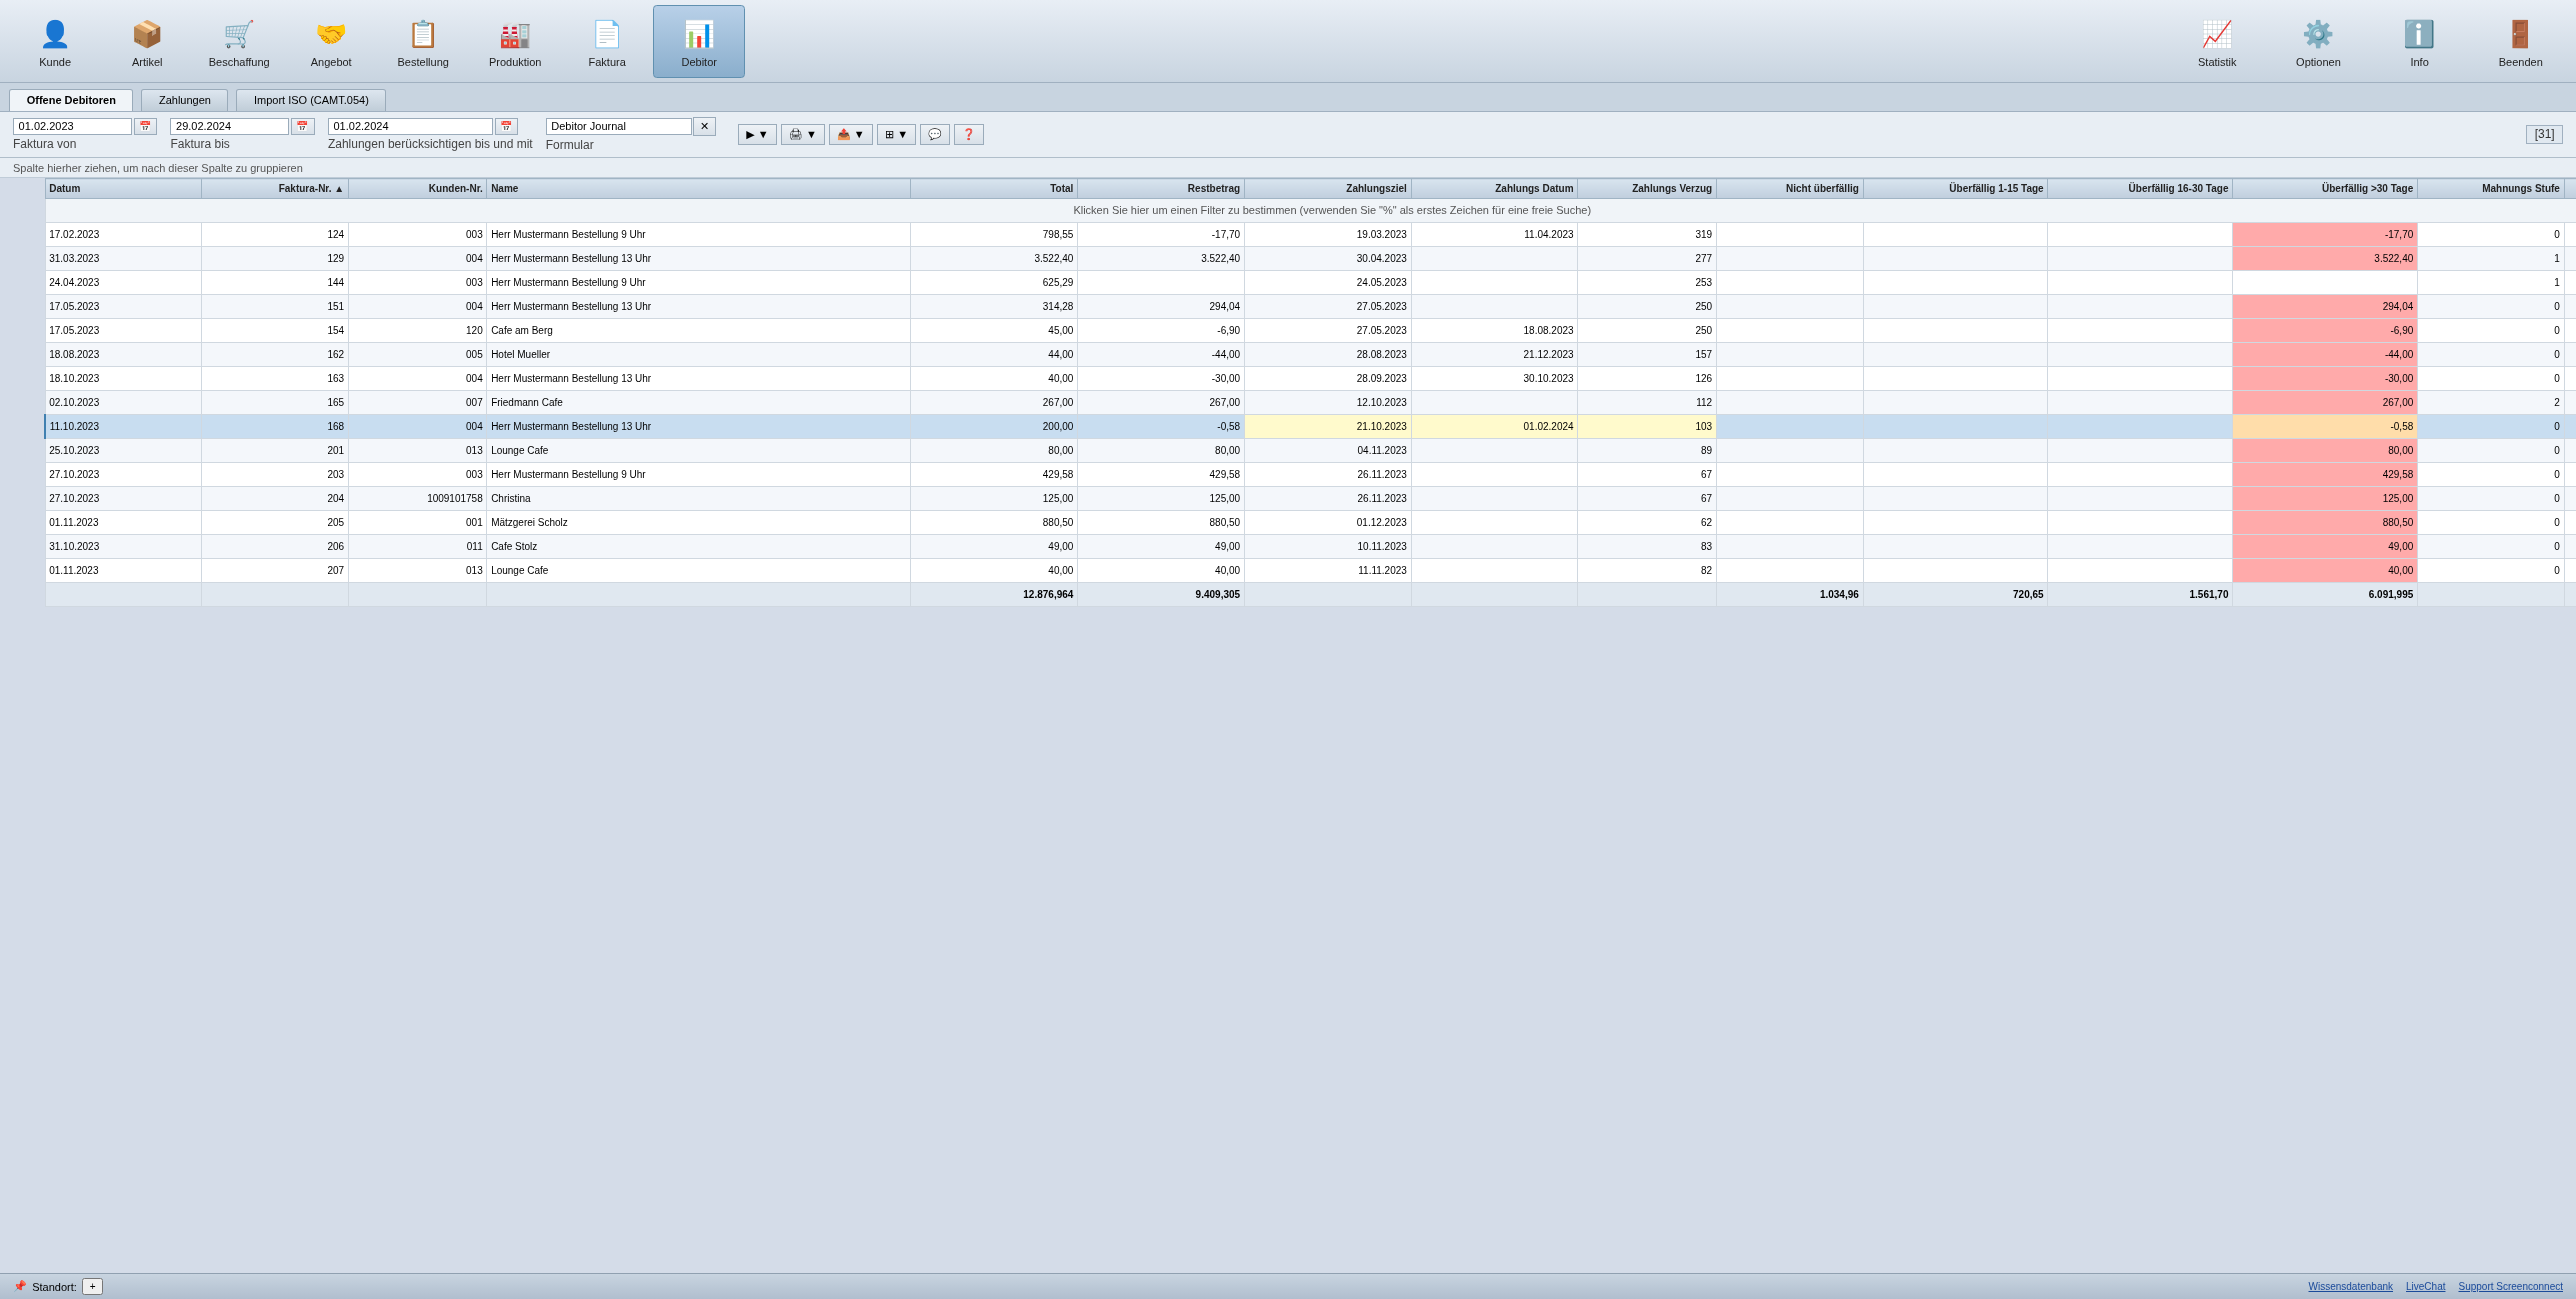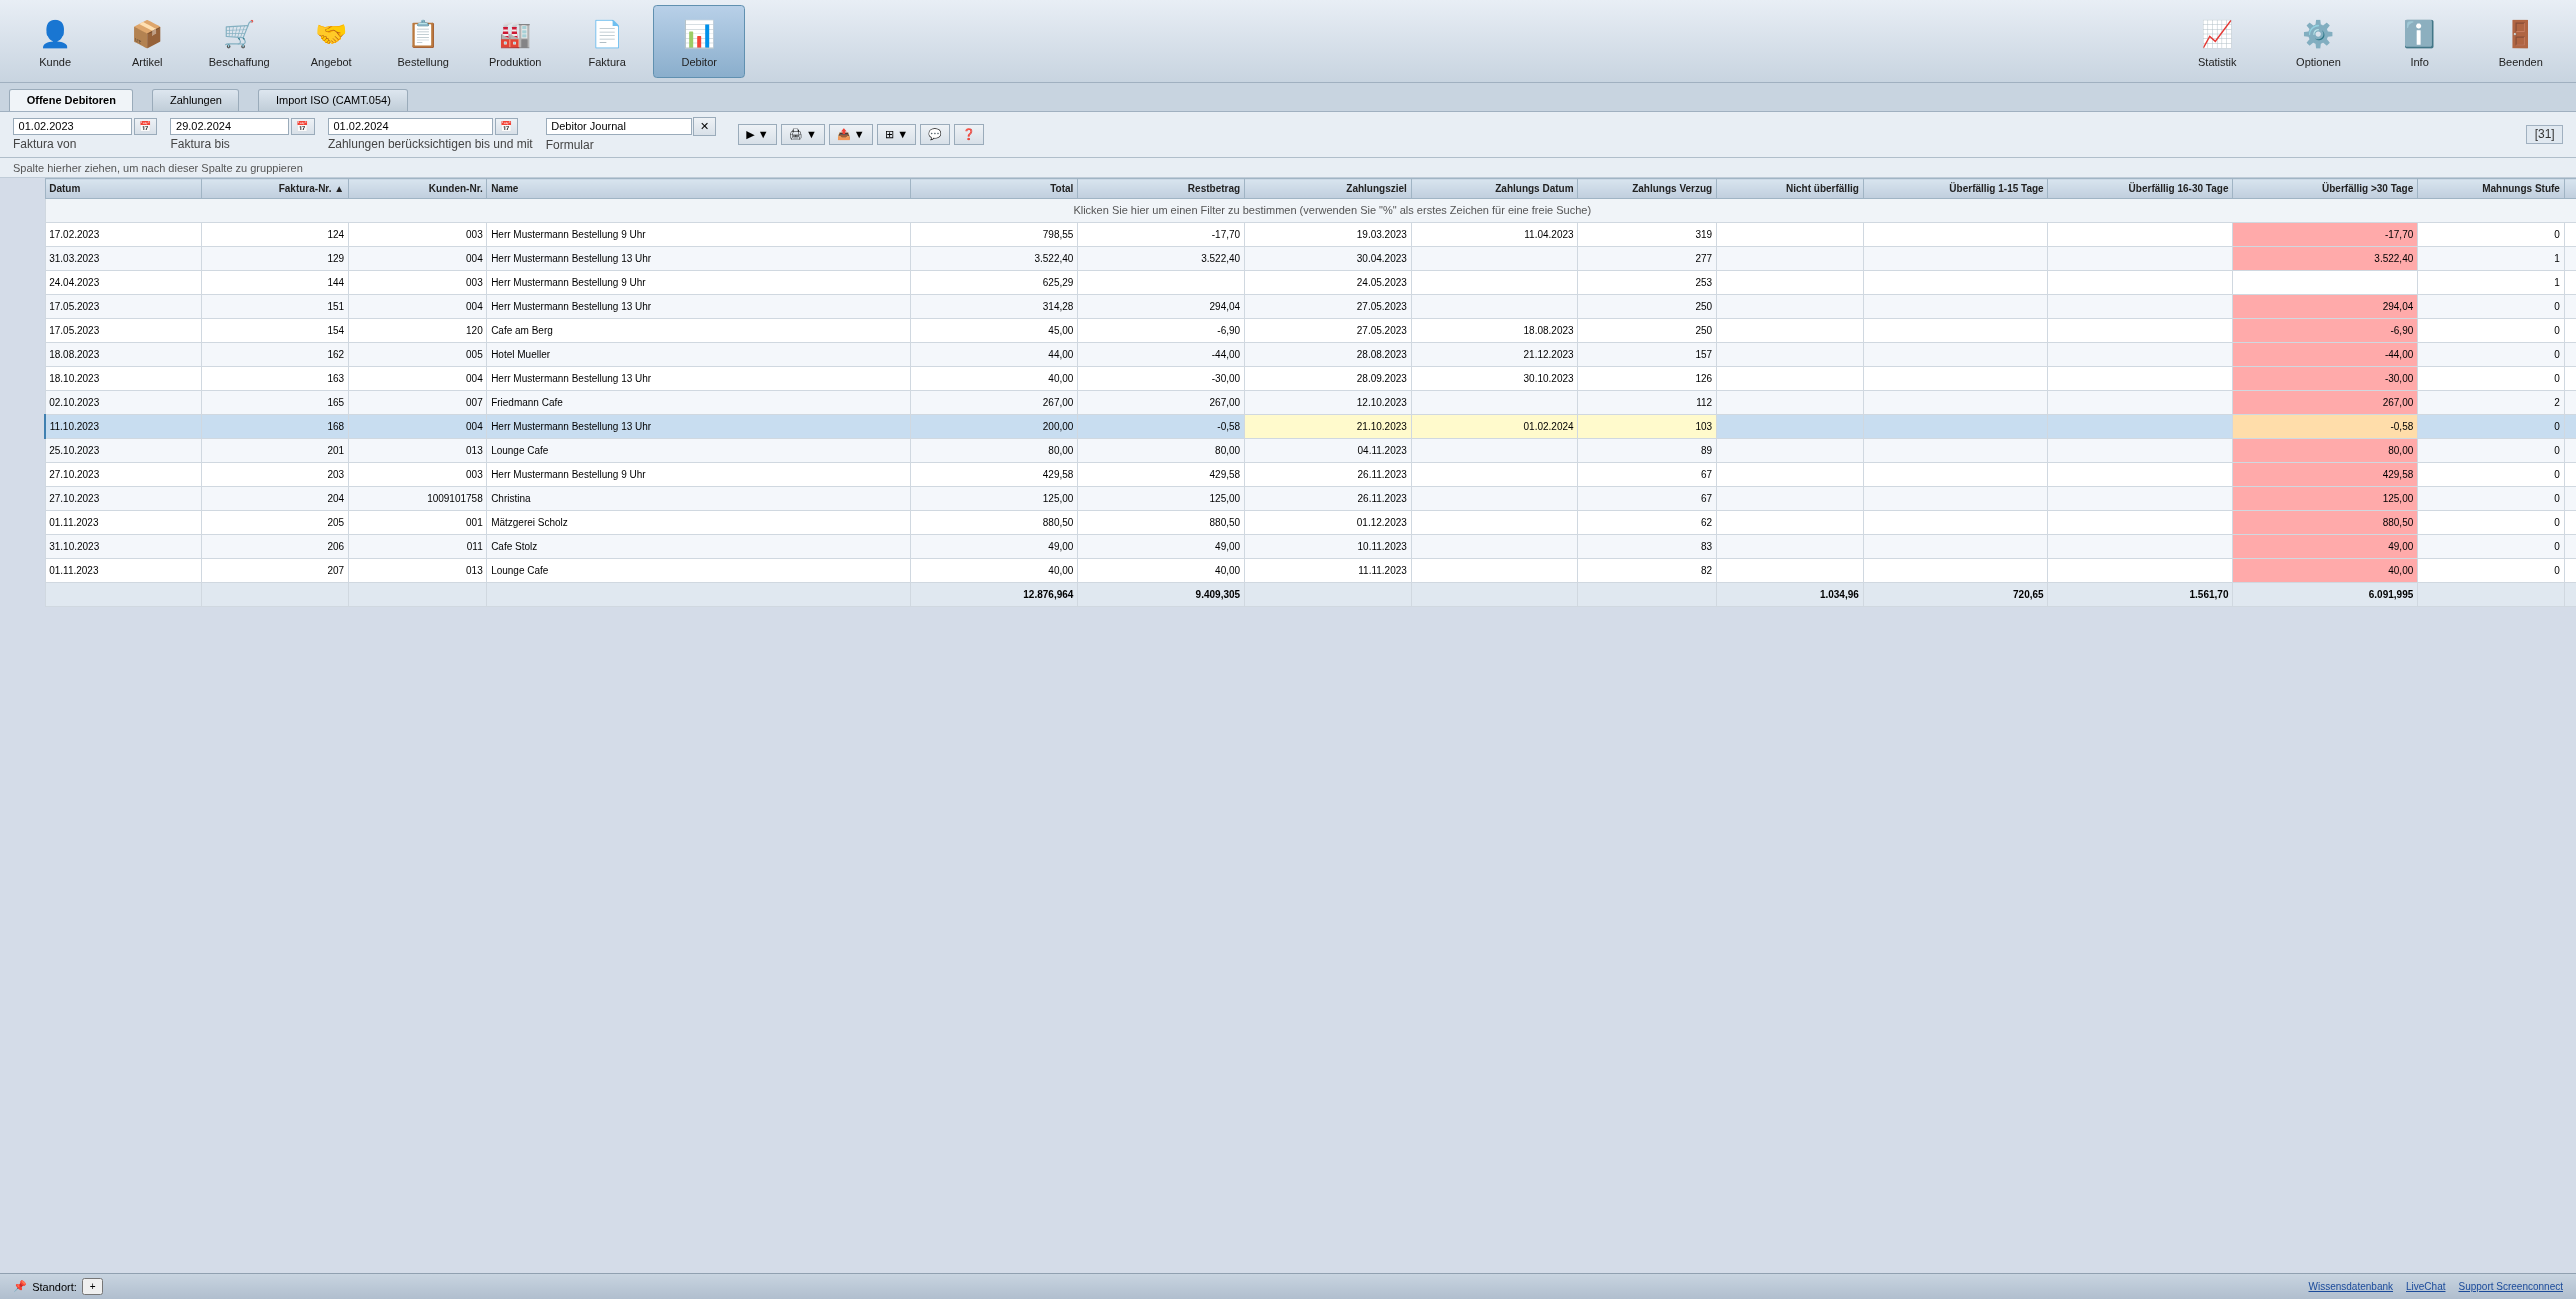--- a/index.html
+++ b/index.html
@@ -48,21 +48,21 @@
       display: flex;
       align-items: center;
       gap: 9.2px;
     }
 
     
     .tab-bar {
       background: #c8d4e0;
       padding: 5.5px 9.2px 0;
       display: flex;
-      gap: 19px;
+      gap: 8px;
       border-bottom: 0.9px solid #a0b0c0;
     }
     .tab {
       padding: 4.6px 16.5px;
       background: linear-gradient(to bottom, #dde6ef, #c0cdd8);
       border: 0.9px solid #9aabba;
       border-bottom: none;
       cursor: pointer;
       border-radius: 2.8px 2.8px 0 0;
       font-size: 11px;

